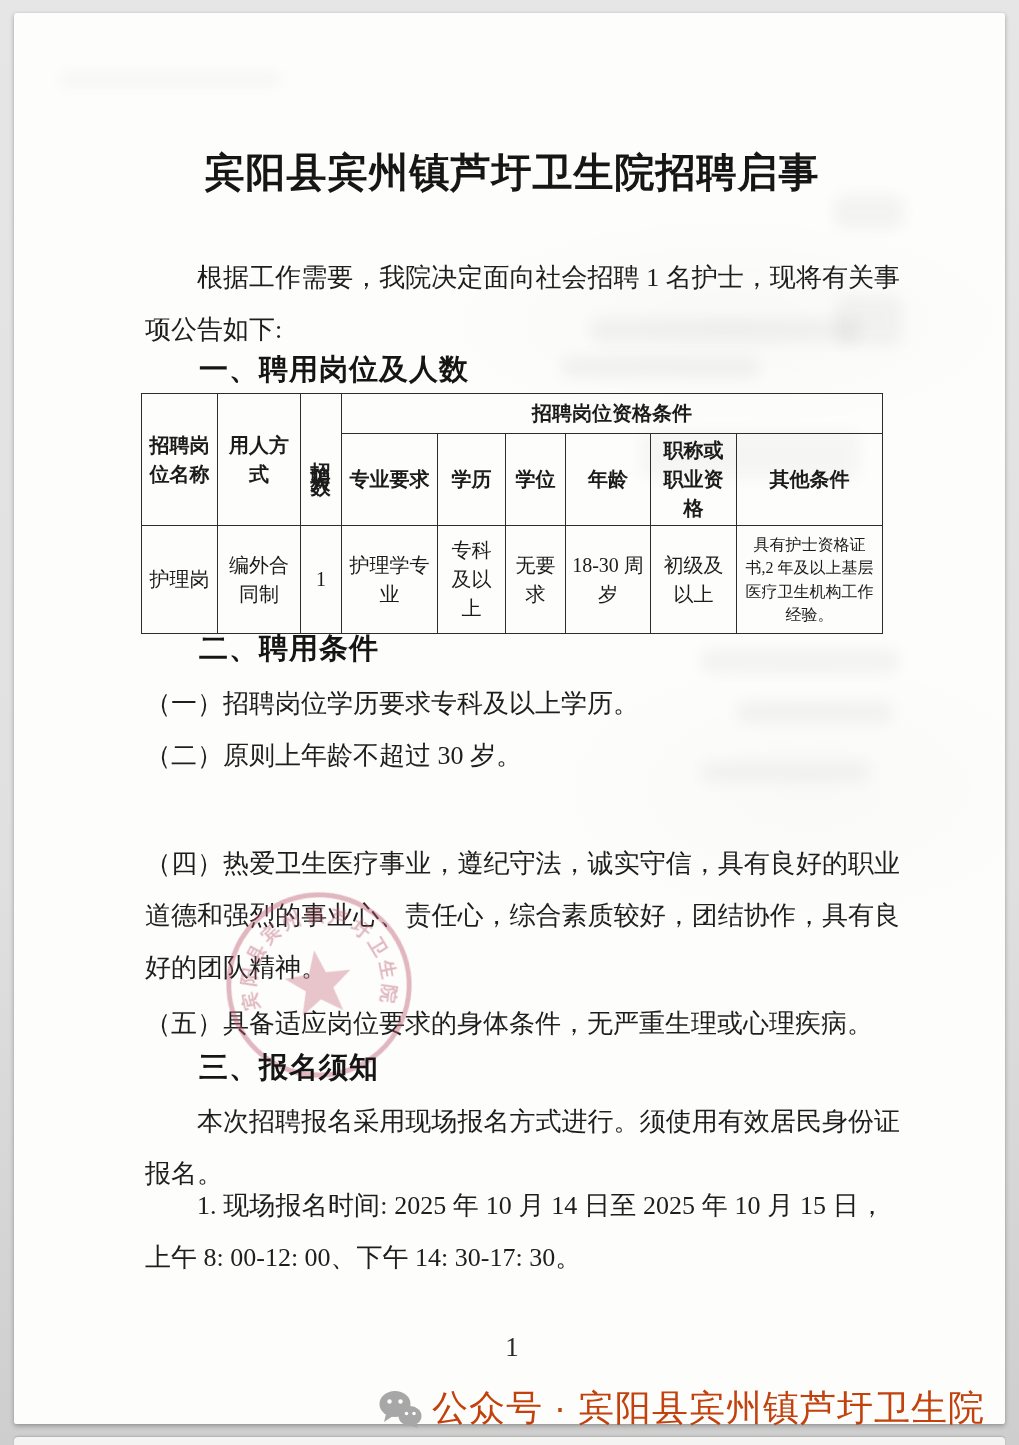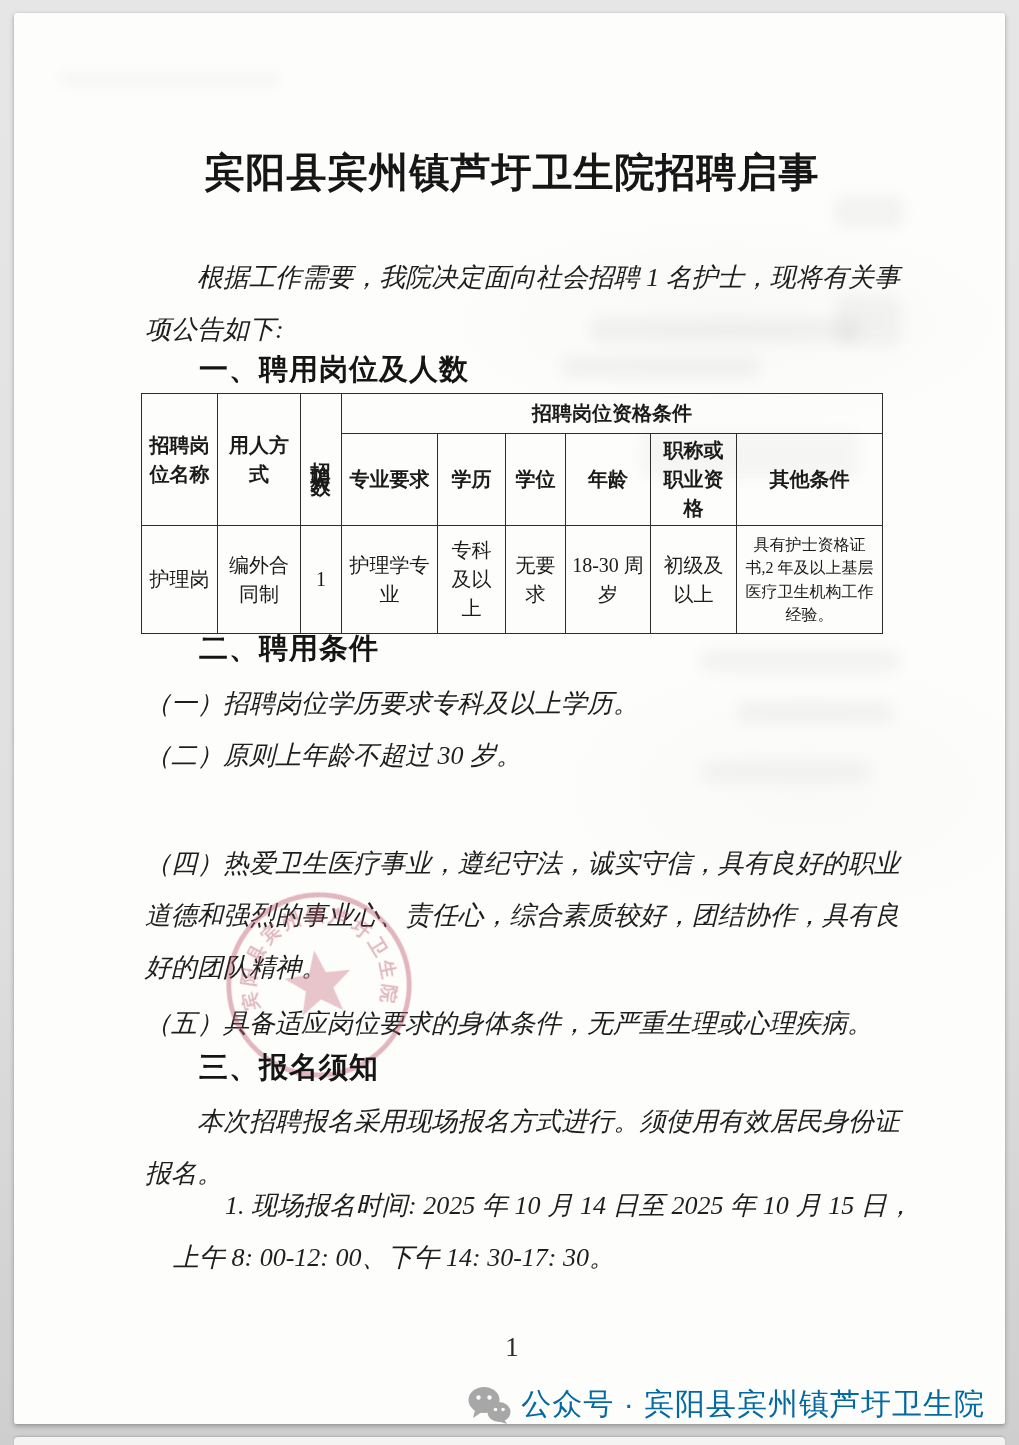--- a/index.html
+++ b/index.html
@@ -55,21 +55,20 @@
     color: #161616;
   }
 
   .body-text {
     position: absolute;
     left: 145px; width: 755px;
     font-size: 26px;
     line-height: 52px;
     color: #1e1e1e;
     text-align: justify;
-    font-style: italic;
   }
   .indent { text-indent: 52px; }
   .narrow { width: 740px; }
 
   .sec-heading {
     position: absolute;
     left: 199px;
     font-size: 29px;
     font-weight: 700;
     font-family: "Liberation Sans", "DejaVu Sans", sans-serif;
@@ -126,23 +125,23 @@
     font-size: 27px;
     color: #2a2a2a;
   }
 
   .footer-mark {
     position: absolute;
     right: 34px; top: 1384px;
     display: flex;
     align-items: center;
     gap: 10px;
-    color: #0369a1;
+    color: #c2410c;
     font-family: "Liberation Sans", "DejaVu Sans", sans-serif;
-    font-size: 30px;
+    font-size: 36px;
     letter-spacing: 1px;
   }
   .footer-mark svg { display: block; }
 </style>
 </head>
 <body>
 
 <div class="canvas">
 
   <div class="page">
@@ -217,21 +216,21 @@
     </defs>
     <circle cx="100" cy="100" r="93" fill="none" stroke="rgba(187,88,108,0.5)" stroke-width="5"></circle>
     <polygon points="100,64 108.8,87.9 134.2,88.9 114.3,104.6 121.2,129.1 100,115 78.8,129.1 85.7,104.6 65.8,88.9 91.2,87.9" fill="rgba(206,120,137,0.5)"></polygon>
     <text font-size="19" letter-spacing="4" fill="rgba(183,86,106,0.5)" font-family="Liberation Serif, DejaVu Serif, serif" font-weight="700">
       <textPath href="#stampArc" startOffset="2%">宾阳县宾州镇芦圩卫生院</textPath>
     </text>
   </svg>
 
   <div class="sec-heading" style="top:1048px;text-align:center;">三、报名须知</div>
   <div class="body-text indent" style="top:1096px;">本次招聘报名采用现场报名方式进行。须使用有效居民身份证报名。</div>
-  <div class="body-text indent narrow" style="top:1180px;margin-left:28px;">1. 现场报名时间: 2025 年 10 月 14 日至 2025 年 10 月 15 日，上午 8: 00-12: 00、下午 14: 30-17: 30。</div>
+  <div class="body-text indent narrow" style="top:1180px;">1. 现场报名时间: 2025 年 10 月 14 日至 2025 年 10 月 15 日，上午 8: 00-12: 00、下午 14: 30-17: 30。</div>
 
   <div class="page-number">1</div>
 
   <div class="footer-mark">
     <svg width="44" height="38" viewBox="0 0 44 38">
       <g fill="#a7a7a7">
         <ellipse cx="17" cy="14" rx="15.5" ry="13"></ellipse>
         <path d="M8 24 L6 32 L15 26 Z"></path>
         <ellipse cx="32" cy="26" rx="11.5" ry="10"></ellipse>
         <path d="M37 33 L40 38 L31 35 Z"></path>

